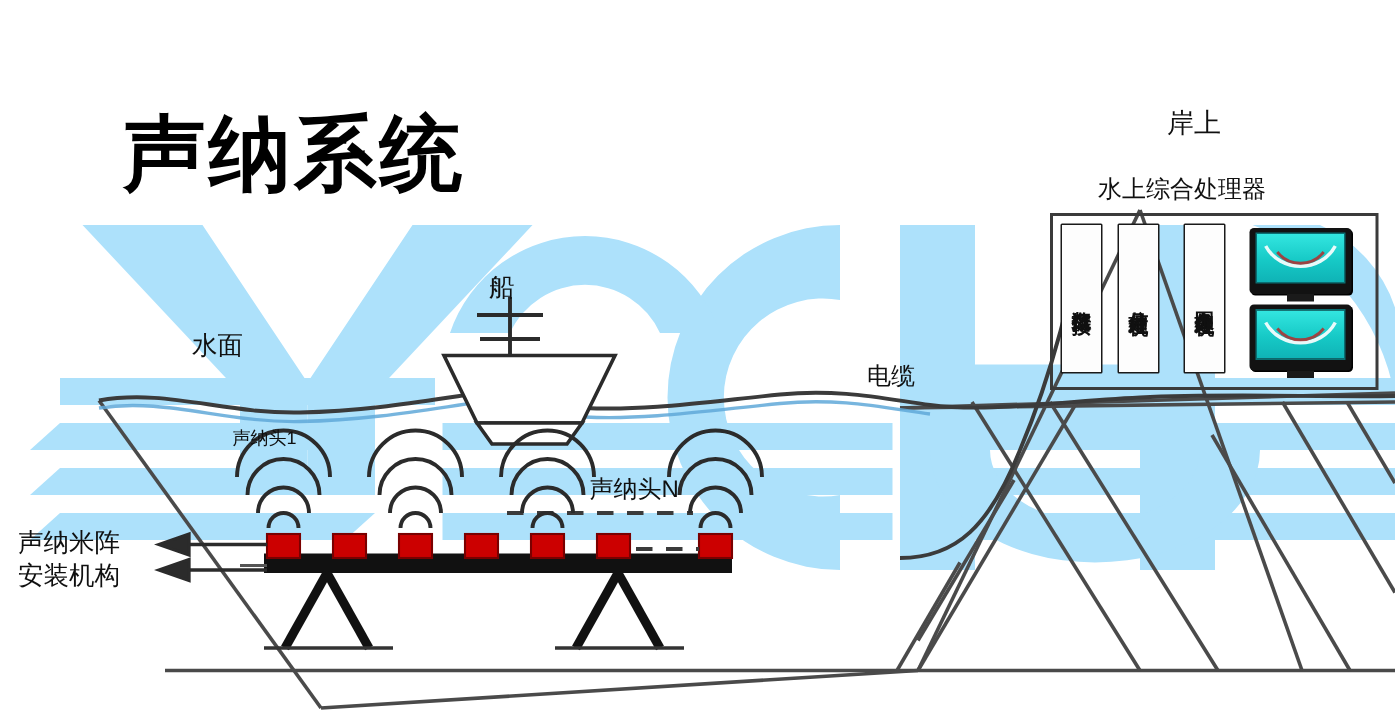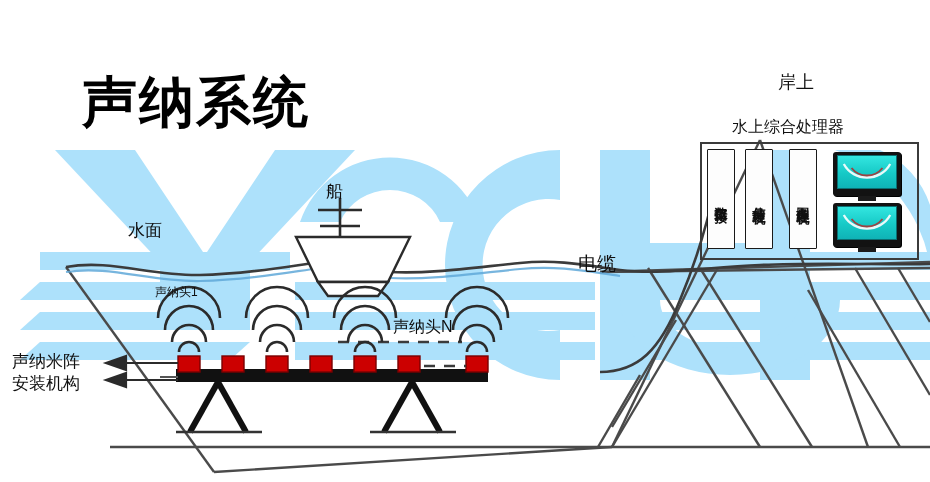--- a/index.html
+++ b/index.html
@@ -184,21 +184,21 @@
   <div class="title">声纳系统</div>
 
   <div class="lbl" style="left:778px;top:72px;font-size:18px;">岸上</div>
 
   <div class="lbl" style="left:732px;top:118px;font-size:16px;">水上综合处理器</div>
 
   <div class="lbl" style="left:100px;top:221px;font-size:17px;margin-left:28px;">水面</div>
 
   <div class="lbl" style="left:326px;top:182px;font-size:17px;">船</div>
 
-  <div class="lbl" style="left:578px;top:253px;font-size:19px;">电缆</div>
+  <div class="lbl" style="left:578px;top:243px;font-size:16px;">电缆</div>
 
   <div class="lbl" style="left:155px;top:286px;font-size:12px;">声纳头1</div>
 
   <div class="lbl" style="left:393px;top:286px;font-size:16px;margin-top:32px;">声纳头N</div>
 
   <div class="lbl" style="left:12px;top:352px;font-size:17px;">声纳米阵</div>
   <div class="lbl" style="left:12px;top:374px;font-size:17px;">安装机构</div>
 
 
   <div class="procbox" style="left:700px;top:142px;width:215px;height:114px;"></div>

